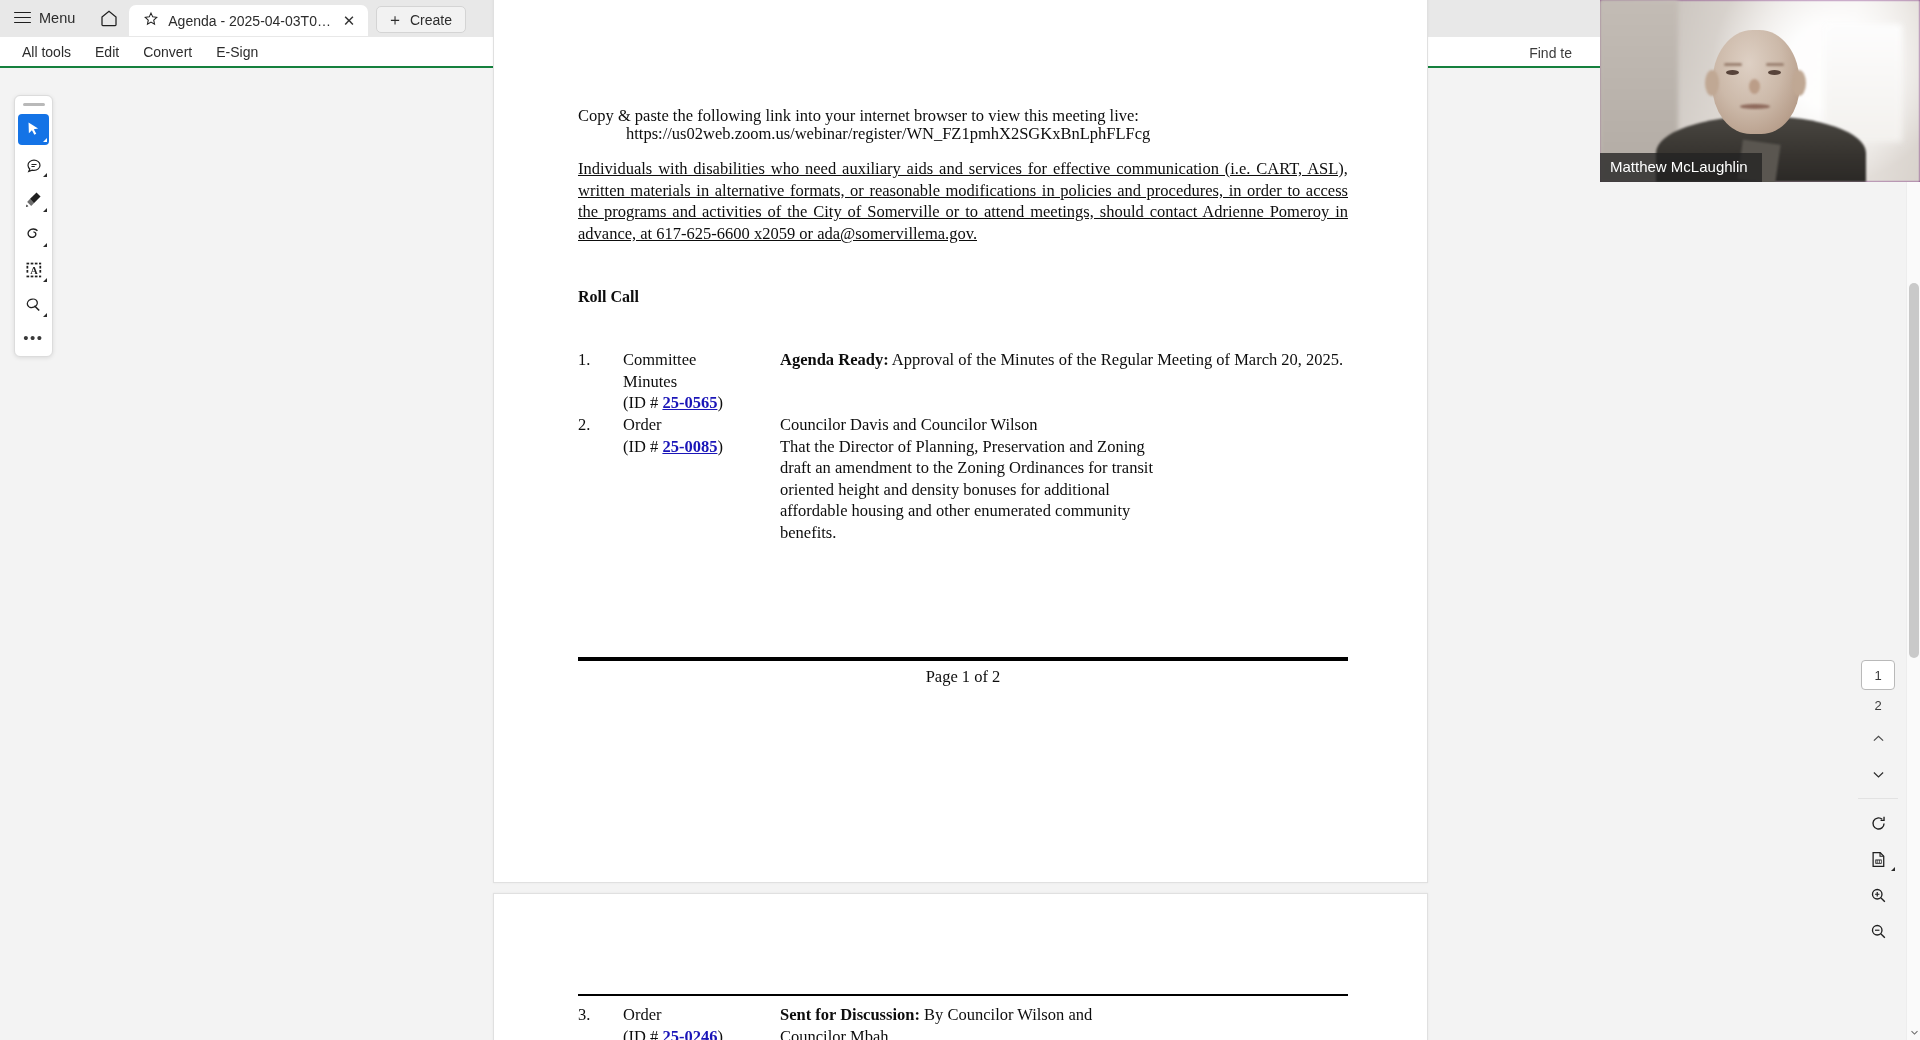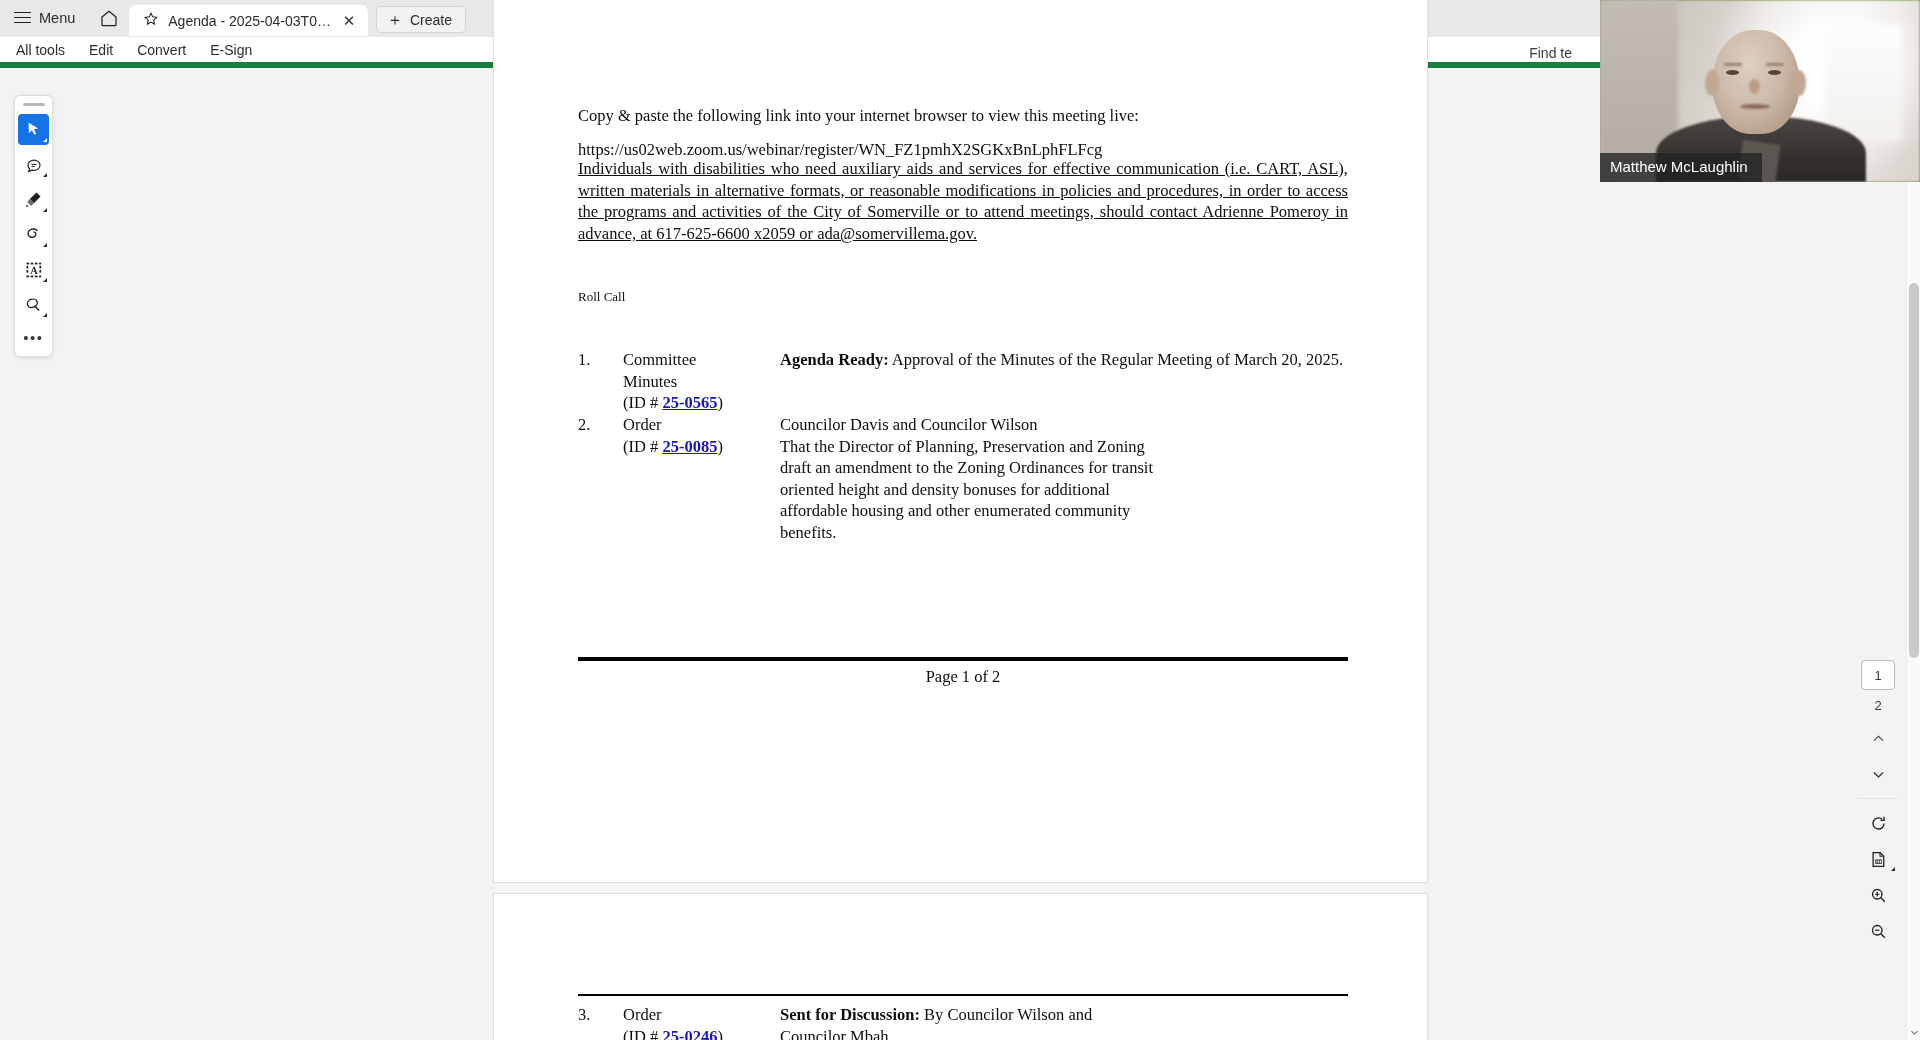--- a/index.html
+++ b/index.html
@@ -57,23 +57,23 @@
     background: #f2f2f2; border: 1px solid #d4d4d4;
     border-radius: 5px;
     font-size: 14px; color: #2c2c2c;
   }
   .plus-ico { font-size: 16px; line-height: 1; color: #2b2b2b; font-weight: 400;}
 
   
   .cmdbar {
     height: 31px;
     background: #ffffff;
-    border-bottom: 6px solid #15803d;
+    border-bottom: 2px solid #15803d;
     display: flex; align-items: center;
-    padding-left: 4px;
+    padding-left: 10px;
     position: relative;
   }
   .cmditem {
     font-size: 14px; color: #2c2c2c;
     padding: 0 12px; height: 31px;
     display: flex; align-items: center;
   }
   .findtext {
     position: absolute; right: 348px; top: 0;
     height: 31px; display: flex; align-items: center;
@@ -133,21 +133,21 @@
     font-family: "Liberation Serif", serif;
     color: #0d0d0d;
     font-size: 16.5px;
     line-height: 21.6px;
   }
   .para { position: absolute; left: 84px; width: 770px; }
   .just { text-align: justify; text-decoration: underline; }
 
   .ital-link { color: #1a15b8; text-decoration: underline; font-weight: bold; }
 
-  .rollcall { font-weight: normal; font-size: 13px; }
+  .rollcall { font-weight: bold; font-size: 16px; }
 
   .itemrow { position: absolute; display: flex; }
   .it-num { width: 45px; flex: 0 0 45px; }
   .it-type { width: 157px; flex: 0 0 157px; }
   .it-body { flex: 1 1 auto; }
   .it-body b { font-weight: bold; }
 
   .hrule-thick {
     position: absolute; left: 84px; width: 770px;
     height: 3.5px; background: #000;
@@ -215,21 +215,21 @@
     position: absolute; right: 20px; top: 84px;
     width: 34px; height: 30px;
     display: flex; align-items: center; justify-content: center;
   }
 
   
   .videobox {
     position: absolute; right: 0; top: 0;
     width: 320px; height: 182px;
     overflow: hidden;
-    background: #4d7c0f;
+    background: #701a75;
     z-index: 50;
     padding-left: 43px;
   }
   .vid-bg {
     position: absolute; inset: 0;
     background:
       radial-gradient(circle at 72% 36%, rgba(255,255,255,.95) 0 16%, rgba(255,255,255,0) 46%),
       linear-gradient(105deg, #b9b2ab 0%, #cdc7c1 22%, #e2ddd8 48%, #efebe7 70%, #d8d2cc 100%);
     filter: blur(1.2px);
   }
@@ -390,21 +390,21 @@
     </div>
   </div>
 
   <div class="docscroll">
 
     <div class="page" id="page1">
       <div class="pg-inner">
 
 
         <div class="para doctext" style="top:196px;">Copy &amp; paste the following link into your internet browser to view this meeting live:</div>
-        <div class="para doctext" style="top:230px;">https://us02web.zoom.us/webinar/register/WN_FZ1pmhX2SGKxBnLphFLFcg</div>
+        <div class="para doctext" style="top:214px;margin-left:48px;">https://us02web.zoom.us/webinar/register/WN_FZ1pmhX2SGKxBnLphFLFcg</div>
 
         <div class="para doctext just" style="top:249px;">Individuals with disabilities who need auxiliary aids and services for effective communication (i.e. CART, ASL), written materials in alternative formats, or reasonable modifications in policies and procedures, in order to access the programs and activities of the City of Somerville or to attend meetings, should contact Adrienne Pomeroy in advance, at   617-625-6600 x2059 or ada@somervillema.gov.</div>
 
         <div class="para doctext rollcall" style="top:377px;">Roll Call</div>
 
         <div class="itemrow doctext" style="top:440px; left:84px; width:770px;">
           <div class="it-num">1.</div>
           <div class="it-type">
             <div>Committee</div>
             <div>Minutes</div>

